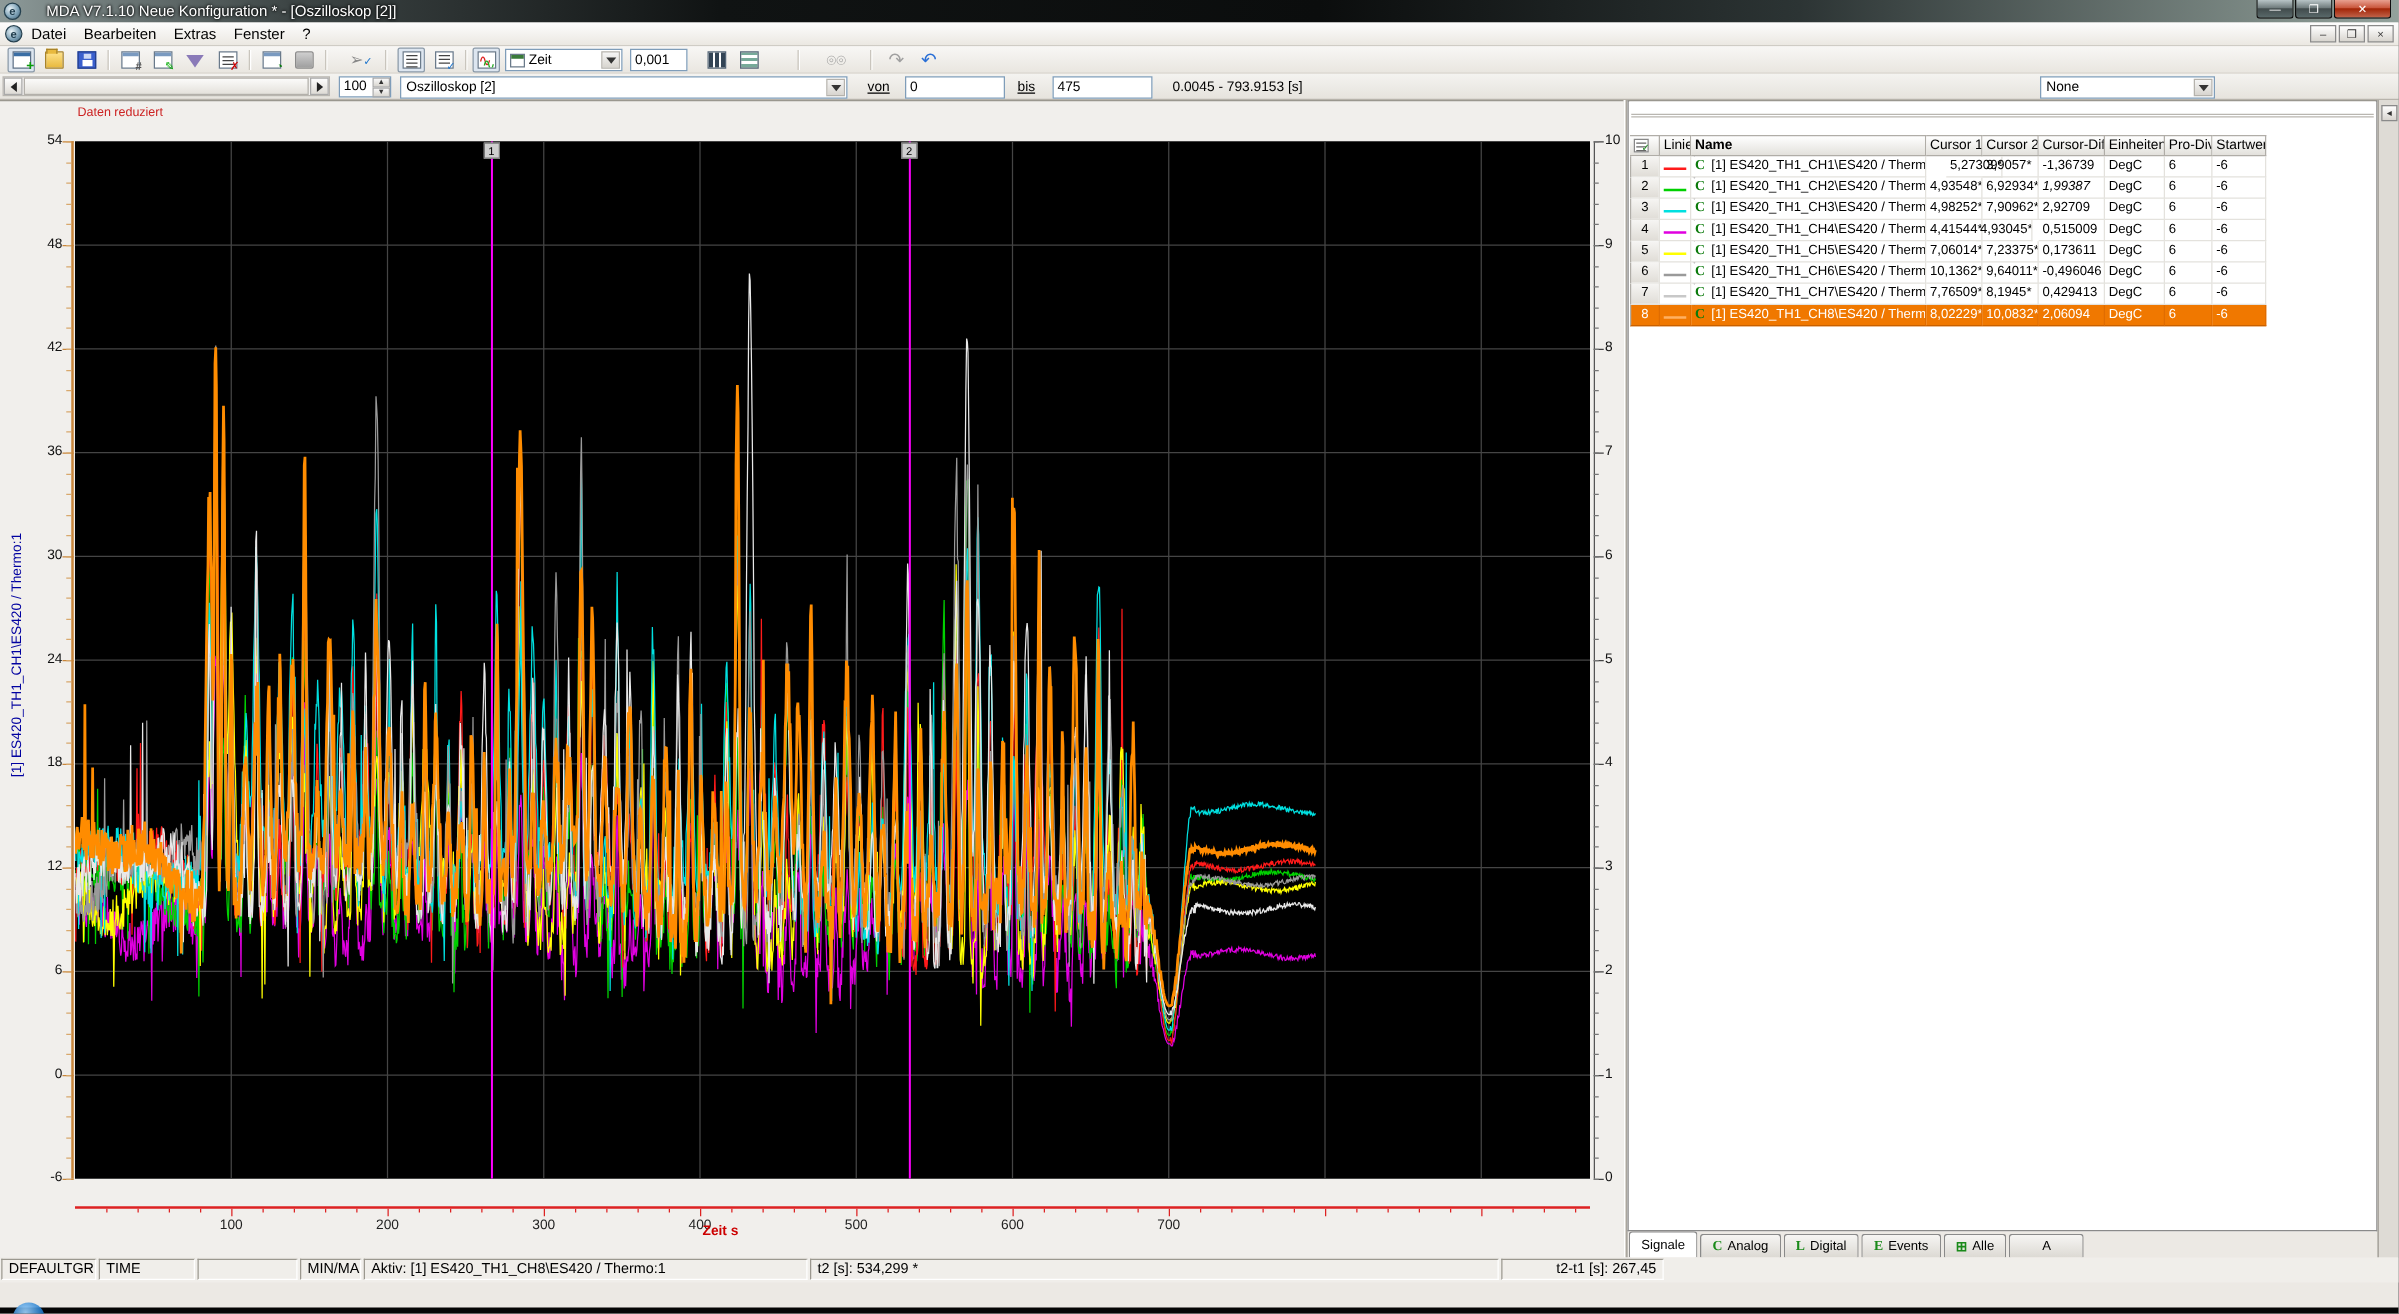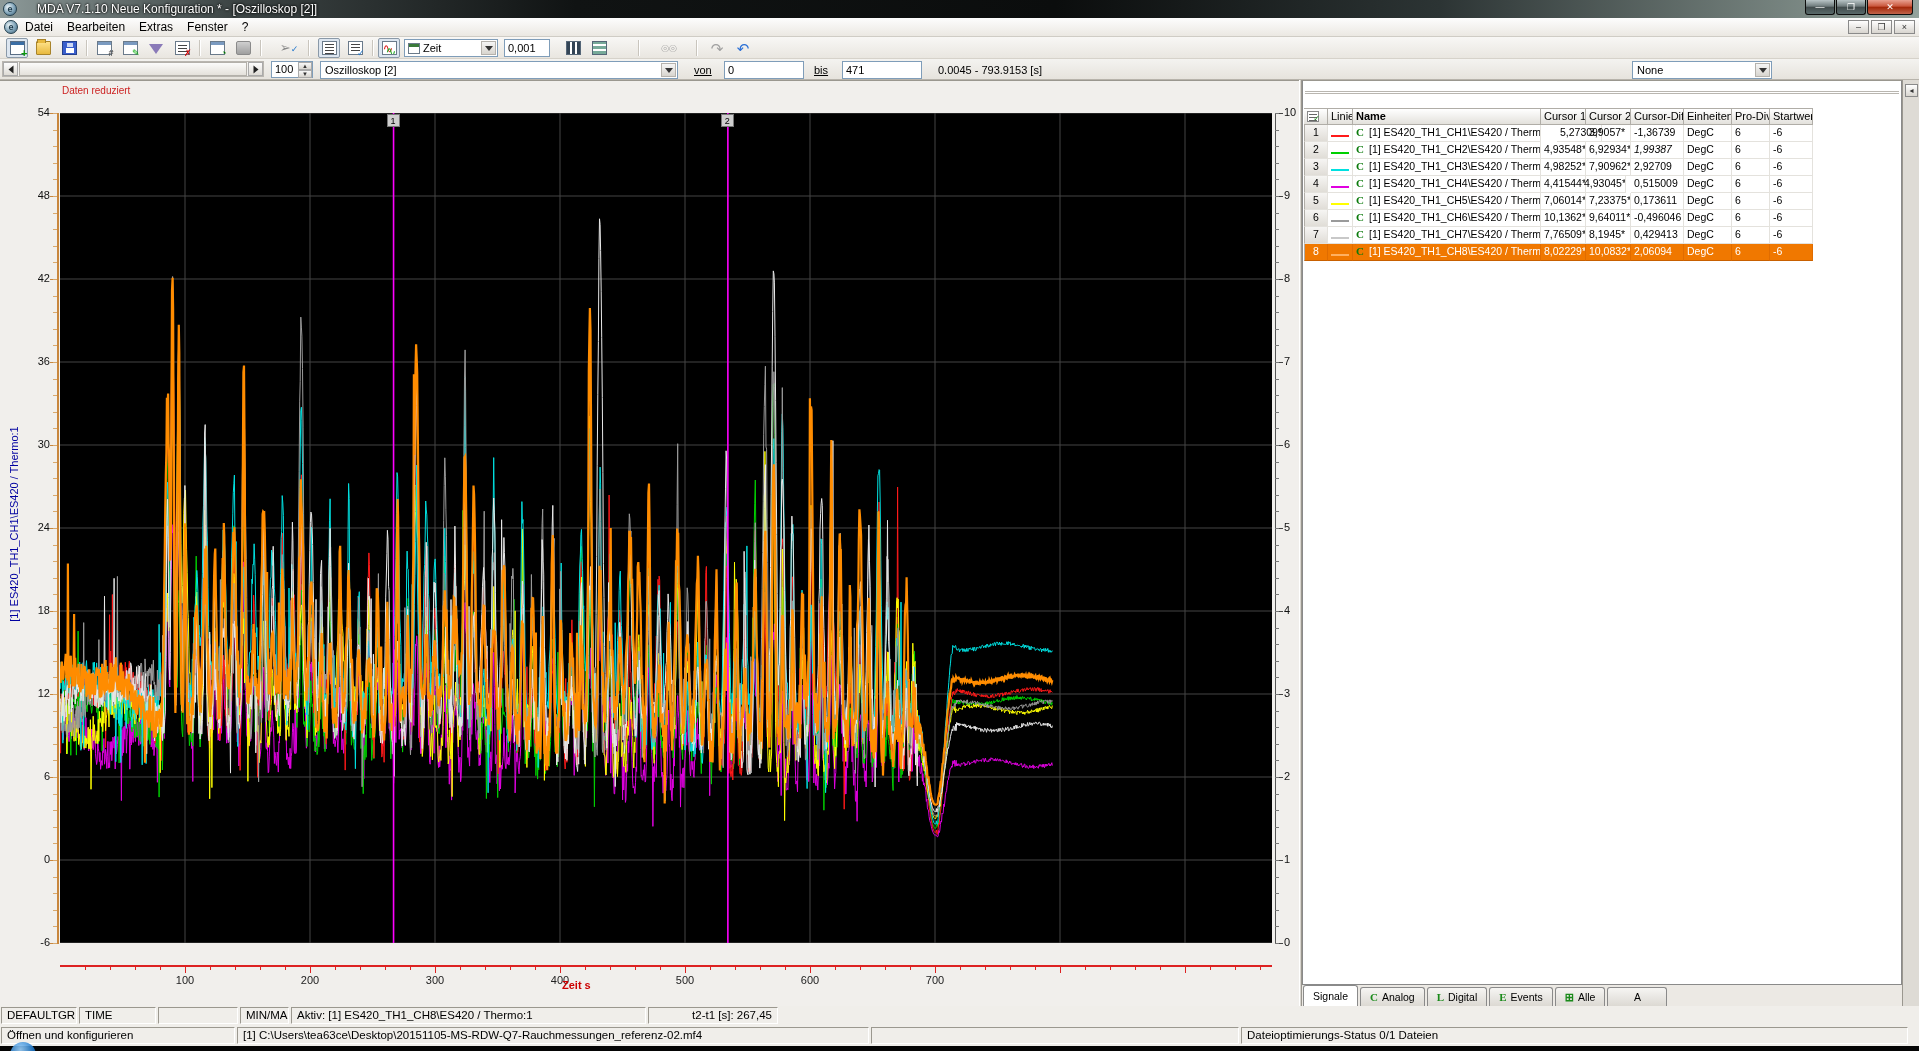--- a/index.html
+++ b/index.html
@@ -260,21 +260,21 @@
     </div>
     <div class="ddown" style="left:320px;width:358px">
       <span style="margin-left:4px">Oszilloskop [2]</span>
       <span class="arrowbox">
           <span class="tri"></span>
         </span>
     </div>
     <span class="lbl" style="left:694px;text-decoration:underline">von</span>
     <div class="tinput" style="left:724px;width:80px">0</div>
     <span class="lbl" style="left:814px;text-decoration:underline">bis</span>
-    <div class="tinput" style="left:842px;width:80px">471</div>
+    <div class="tinput" style="left:842px;width:80px">475</div>
     <span class="lbl" style="left:938px">0.0045 - 793.9153 [s]</span>
     <div class="ddown" style="left:1632px;width:140px">
       <span style="margin-left:4px">None</span>
       <span class="arrowbox">
           <span class="tri"></span>
         </span>
     </div>
   </div>
 
   <div class="abs chartpanel">
@@ -662,24 +662,19 @@
   <div class="abs rightstrip">
     <div class="stripbtn">◂</div>
   </div>
 
   <div class="statusrow" style="top:1006px;height:20px" id="status1">
       <div class="scell" style="width: 76px;">DEFAULTGRP</div>
       <div class="scell" style="width: 77px;">TIME</div>
       <div class="scell" style="width: 80px;"></div>
       <div class="scell" style="width: 49px;">MIN/MAX</div>
       <div class="scell" style="width: 355px;">Aktiv:  [1]  ES420_TH1_CH8\ES420 / Thermo:1</div>
+      <div class="scell" style="width: 551px;">t2 [s]: 534,299 *</div>
       <div class="scell" style="width: 130px; text-align: right;">t2-t1 [s]: 267,45</div>
-    </div>
-  <div class="statusrow" style="top:1026px;height:20px" id="status2">
-      <div class="scell" style="width: 234px;">Öffnen und konfigurieren</div>
-      <div class="scell" style="width: 632px;">[1]  C:\Users\tea63ce\Desktop\20151105-MS-RDW-Q7-Rauchmessungen_referenz-02.mf4</div>
-      <div class="scell" style="width: 368px;"></div>
-      <div class="scell" style="width: 667px;">Dateioptimierungs-Status 0/1 Dateien</div>
     </div>
   <div class="abs taskbar"></div>
   <div class="orb"></div>
 
 </div>
 
 </body></html>

